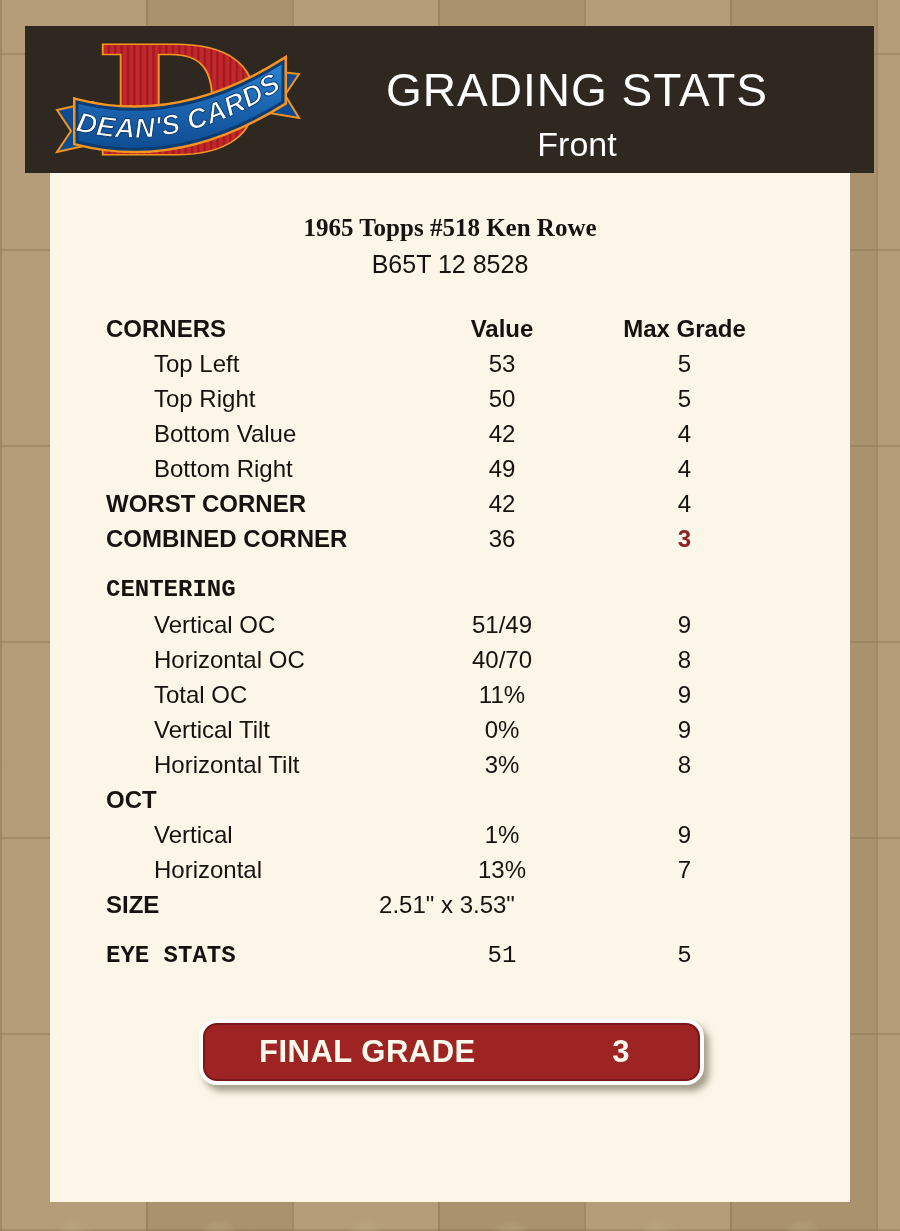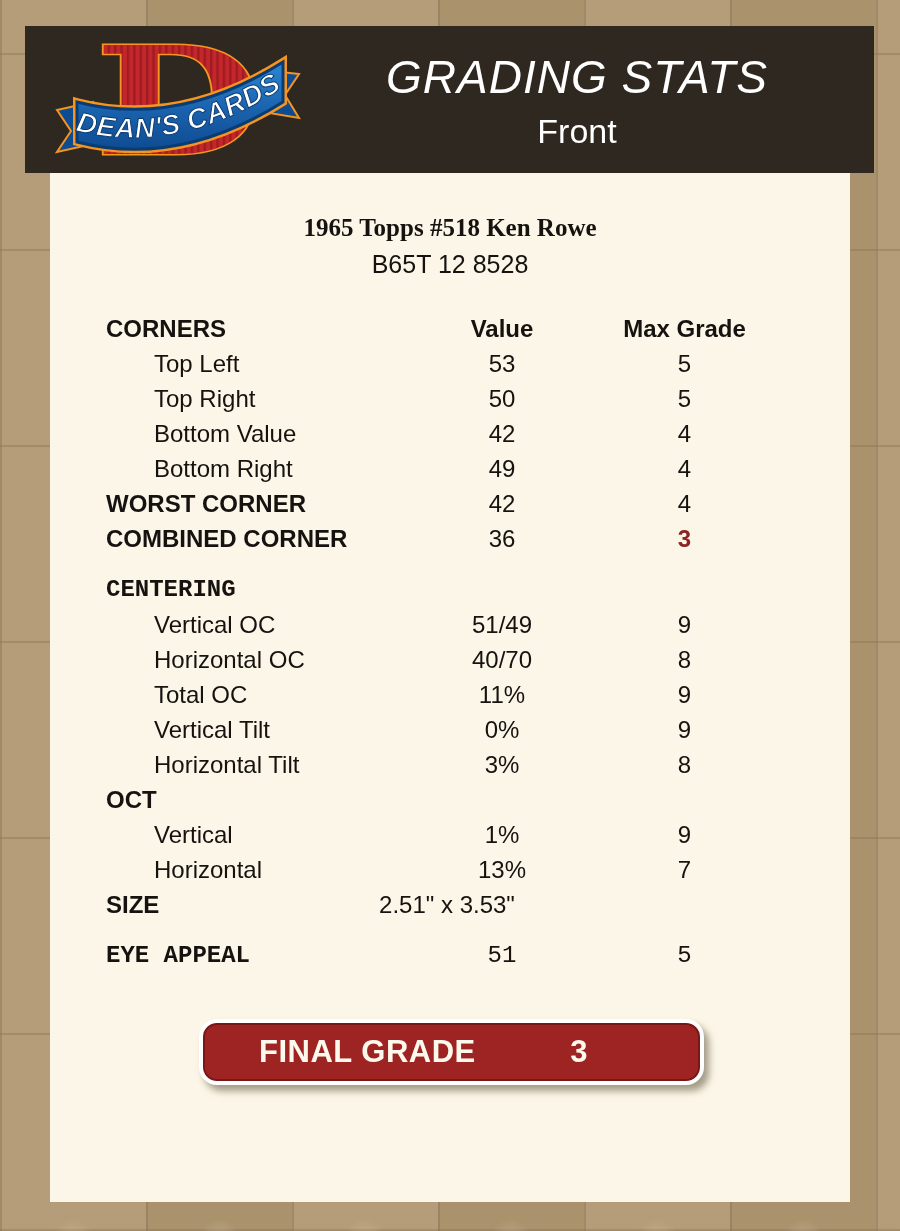--- a/index.html
+++ b/index.html
@@ -37,21 +37,21 @@
   .header-bar {
     position: absolute; left: 25px; top: 26px;
     width: 849px; height: 147px;
     background: var(--header_bg);
   }
   .logo { position: absolute; left: 28px; top: 5px; width: 250px; height: 137px; }
   .header-text {
     position: absolute; left: 255px; right: 0; top: 0;
     text-align: center; color: #FFFFFF;
   }
-  .header-title { margin-top: 25px; font-size: 46px; line-height: 52px; letter-spacing: 1px; font-style: italic; }
+  .header-title { margin-top: 38px; font-size: 46px; line-height: 52px; letter-spacing: 1px; }
   .header-subtitle { margin-top: 8px; font-size: 34px; line-height: 40px; }
   .panel {
     position: absolute; left: 50px; top: 173px;
     width: 800px; height: 1029px;
     background: var(--panel_bg);
     color: var(--text_dark);
   }
   .card-title { margin-top: 38px; text-align: center; font-size: 25px; font-weight: bold; line-height: 34px; font-family: Liberation Serif, serif; }
   .card-serial { margin-top: 2px; text-align: center; font-size: 25px; line-height: 34px; }
   .stats-table { margin-top: 30px; font-size: 24px; }
@@ -70,21 +70,21 @@
   .max.red { color: var(--red_text); font-weight: bold; }
   .final-grade {
     box-sizing: border-box;
     width: 505px; height: 66px;
     margin: 46px 0 0 149px;
     background: var(--accent_red);
     border: 4px solid #FFFFFF;
     border-radius: 18px;
     box-shadow: 5px 6px 7px rgba(92,80,58,0.55), inset 0 0 0 2px #771717;
     display: flex; align-items: center; justify-content: space-between;
-    padding: 0 112px 0 56px;
+    padding: 0 70px 0 56px;
     color: #FDF9ED; font-size: 31px; font-weight: bold; letter-spacing: 0.5px;
   }
 </style>
 </head>
 <body>
 
 <div class="collage"></div>
 
 <header class="header-bar">
   <div class="logo">
@@ -207,21 +207,21 @@
         <span class="lbl indent">Horizontal</span>
         <span class="val">13%</span>
         <span class="max">7</span>
       </div>
       <div class="row bold">
         <span class="lbl">SIZE</span>
         <span class="val shift">2.51" x 3.53"</span>
         <span class="max"></span>
       </div>
       <div class="row bold gap">
-        <span class="lbl">EYE APPEAL</span>
+        <span class="lbl">EYE STATS</span>
         <span class="val">51</span>
         <span class="max">5</span>
       </div>
     </div>
 
   <div class="final-grade">
     <span class="fg-label">FINAL GRADE</span>
     <span class="fg-value">3</span>
   </div>
 </main>

